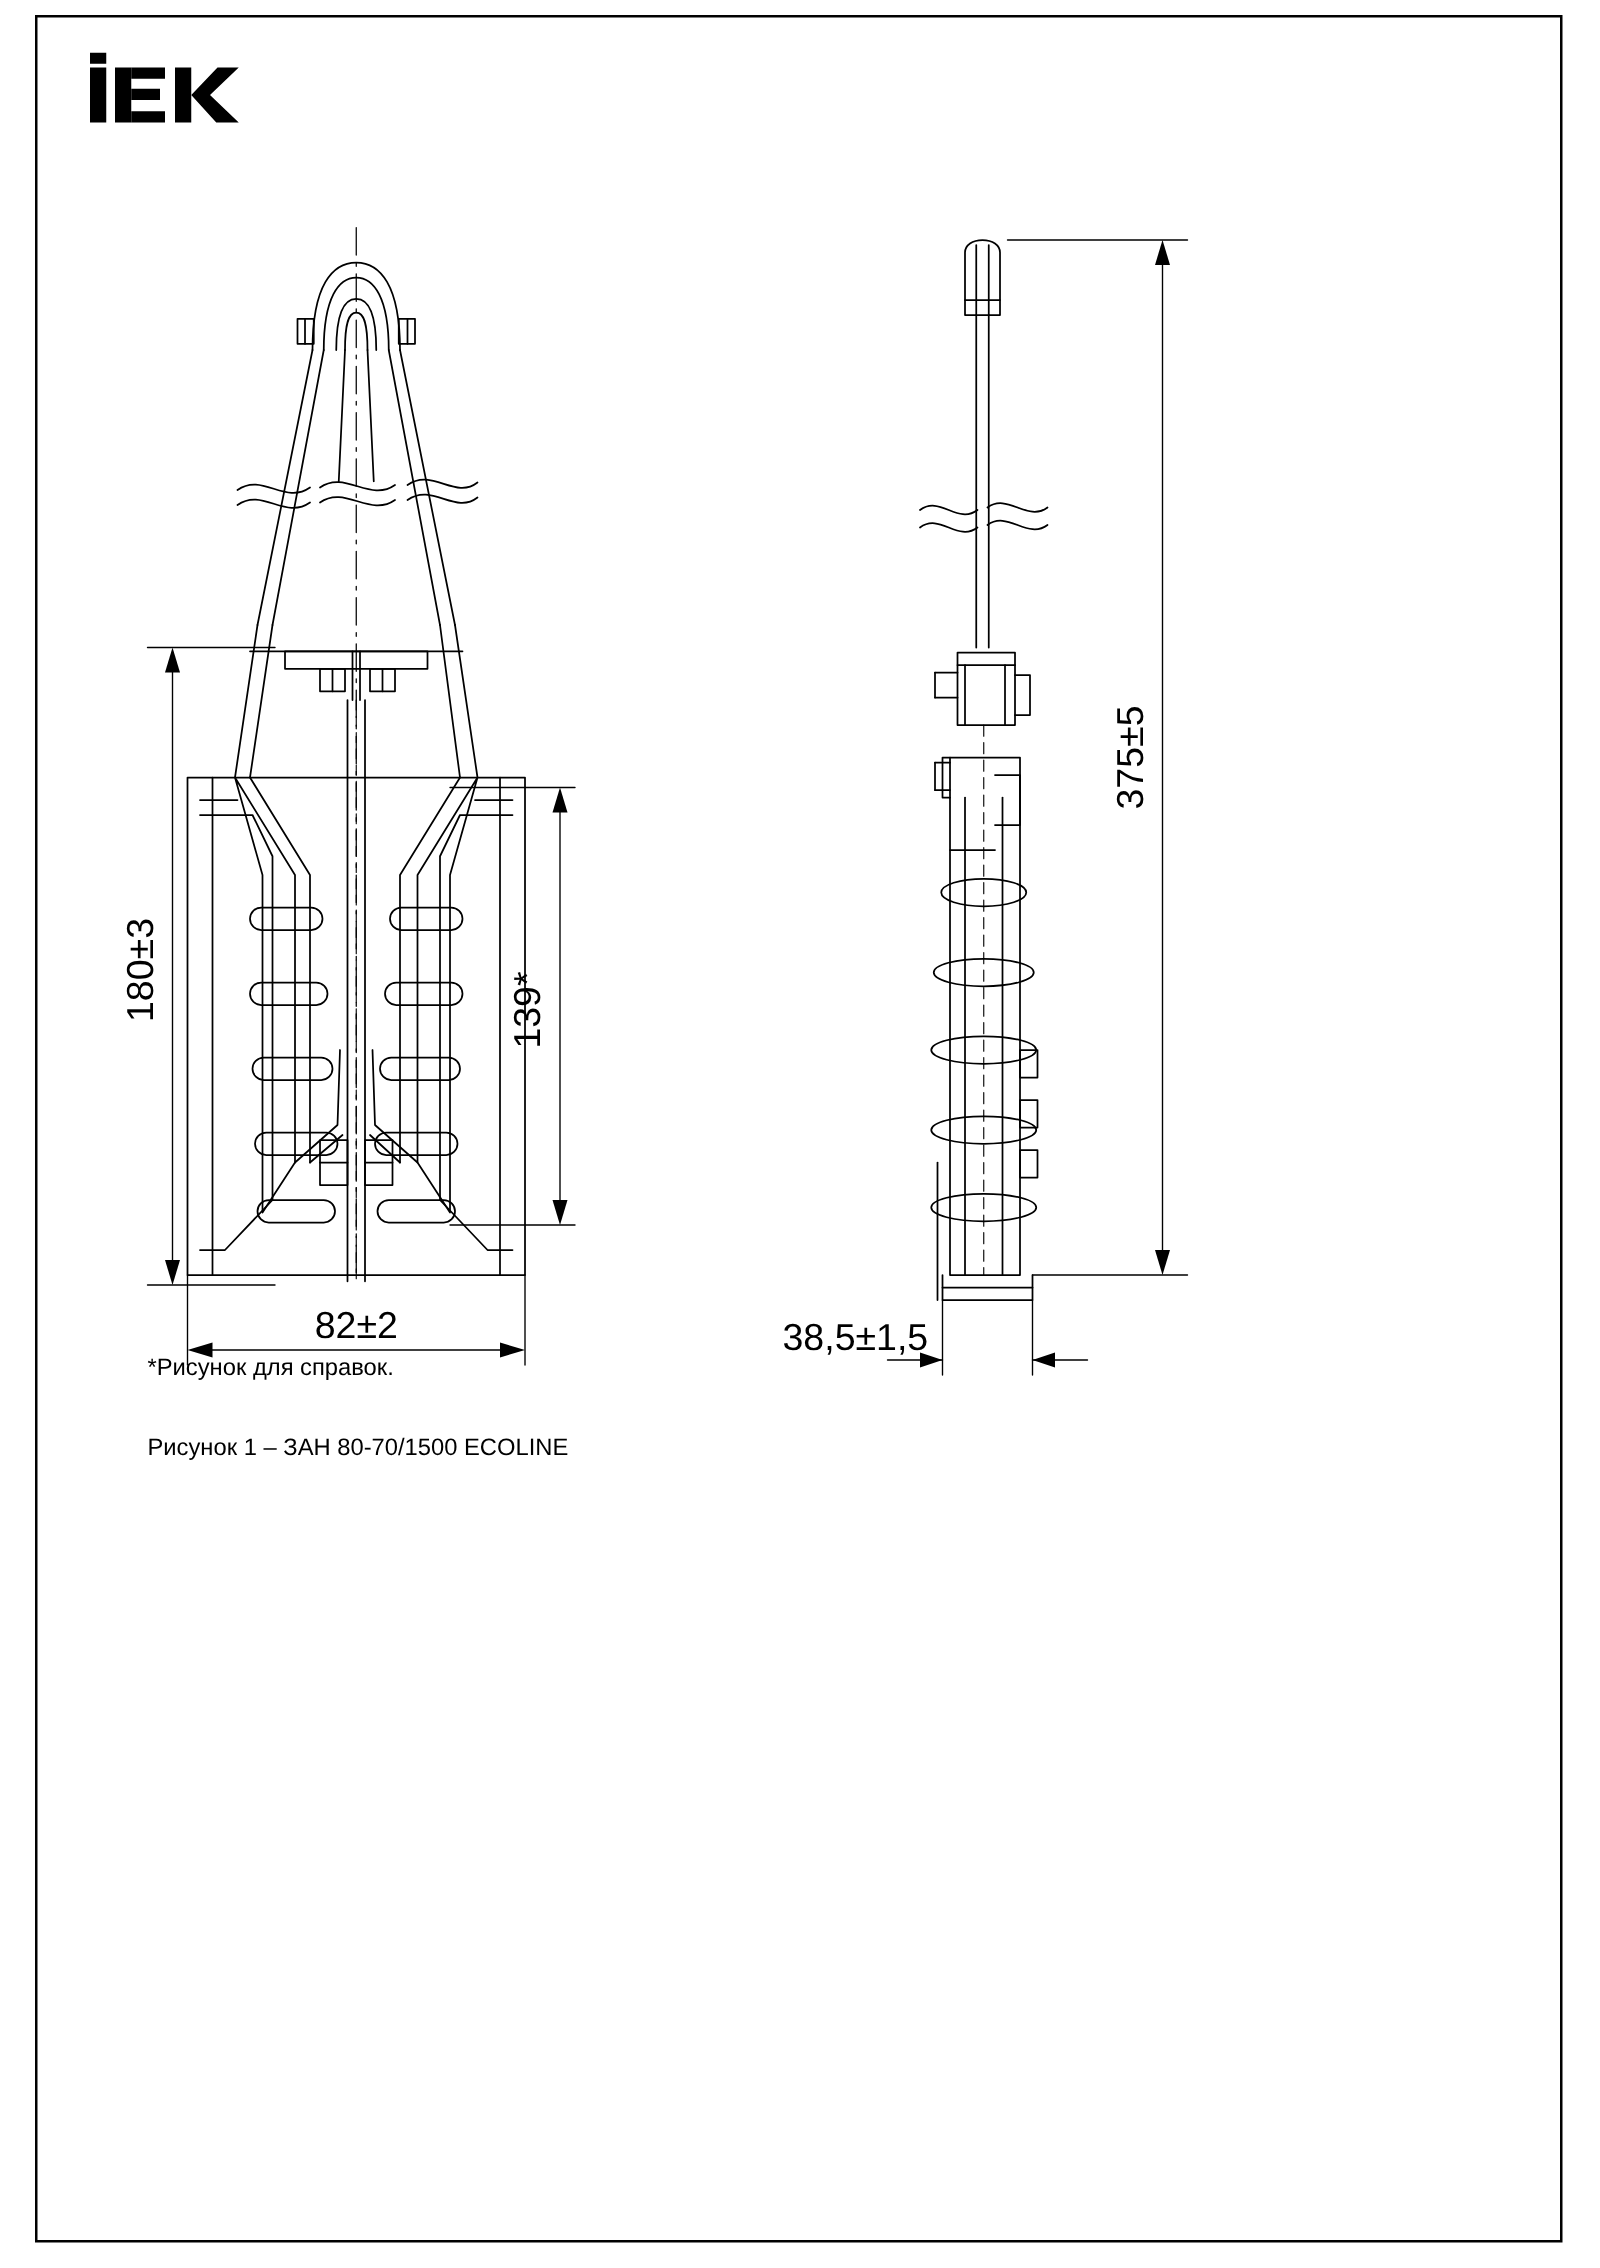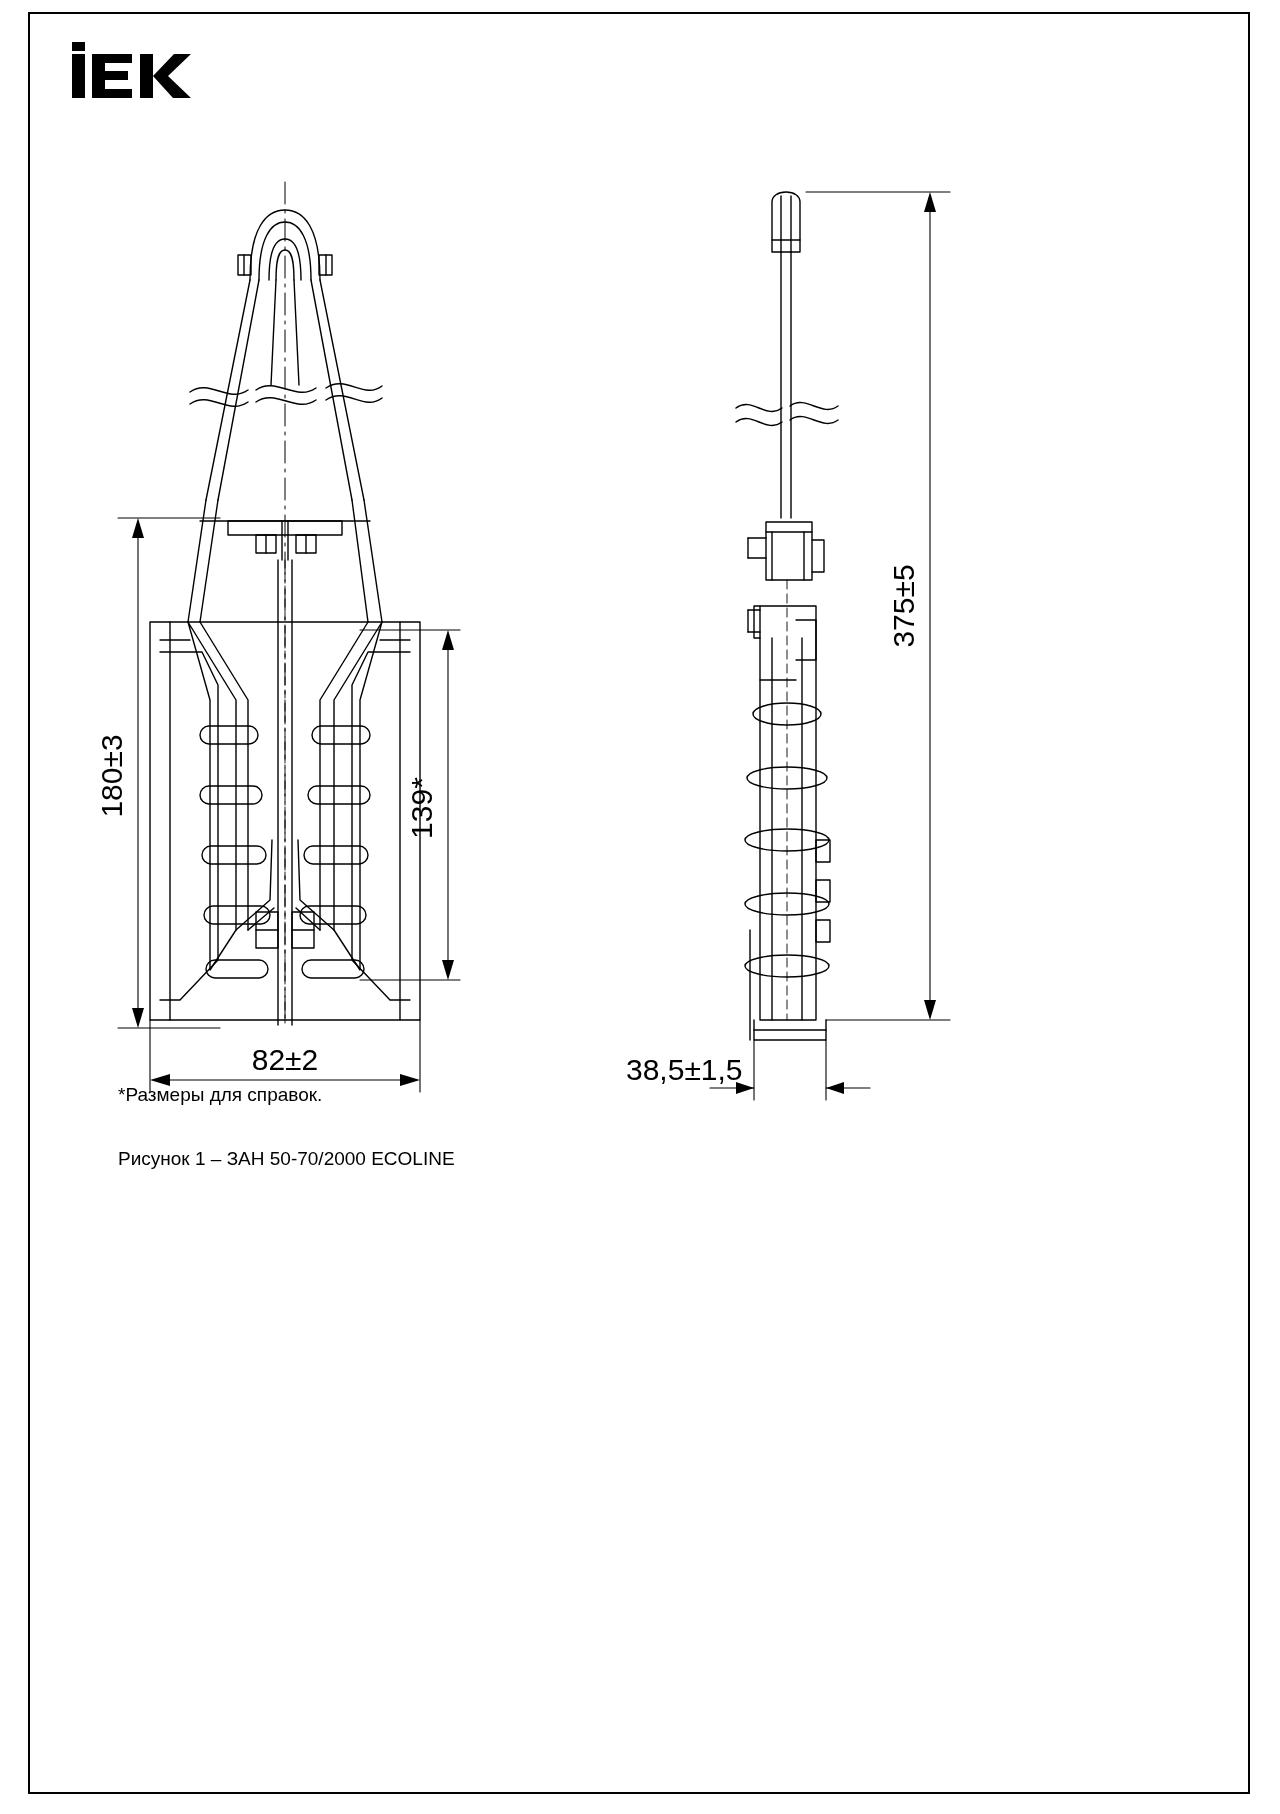--- a/index.html
+++ b/index.html
@@ -306,17 +306,17 @@
         </g>
 
         <text x="854" y="466" transform="rotate(-90 854 466)" fill="#000" stroke="none" font-family="Liberation Sans, sans-serif" font-size="30" text-anchor="middle">375±5</text>
         <text x="566" y="940" fill="#000" stroke="none" font-family="Liberation Sans, sans-serif" font-size="30" text-anchor="start">38,5±1,5</text>
       </g>
 
     </svg>
   </div>
 
   <div class="captions">
-    <p class="note-ref">*Размеры для справок.</p>
-    <p class="fig-caption">Рисунок 1 – ЗАН 50-70/2000 ECOLINE</p>
+    <p class="note-ref">*Рисунок для справок.</p>
+    <p class="fig-caption">Рисунок 1 – ЗАН 80-70/1500 ECOLINE</p>
   </div>
 
 </div>
 
 </body></html>

